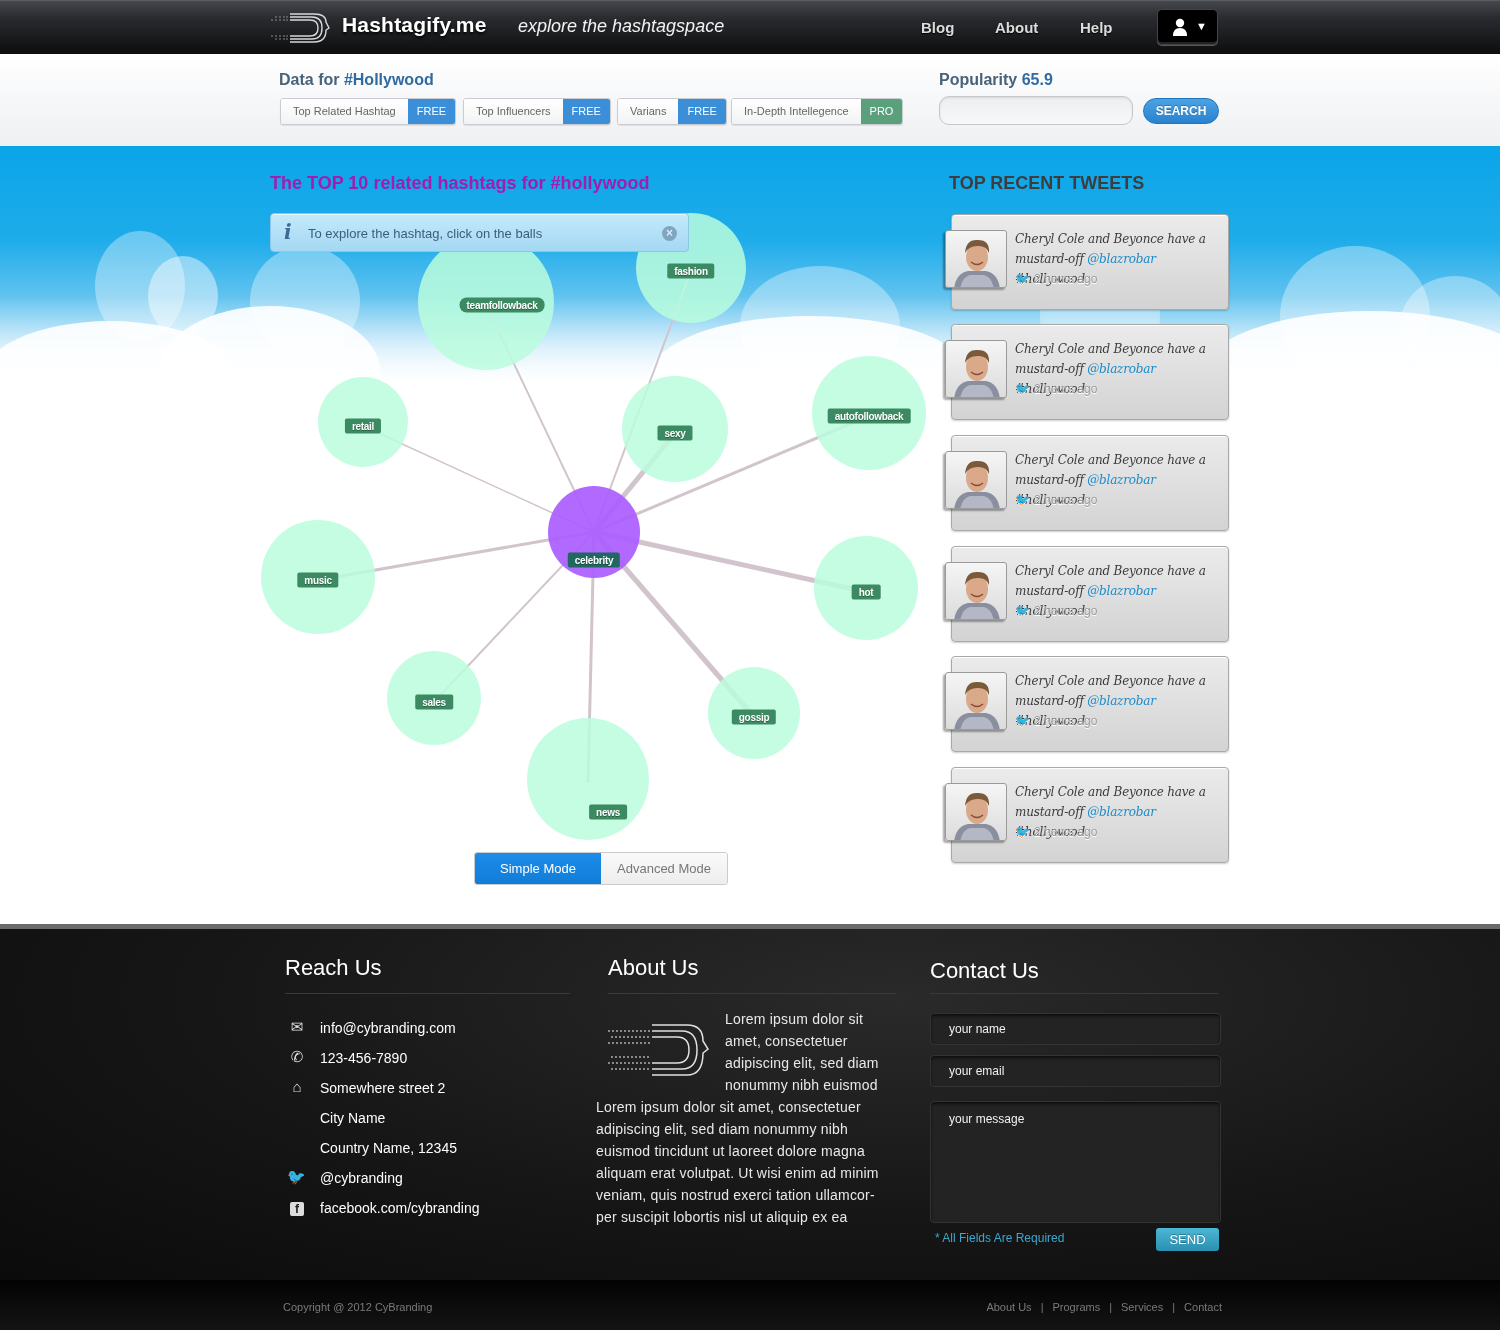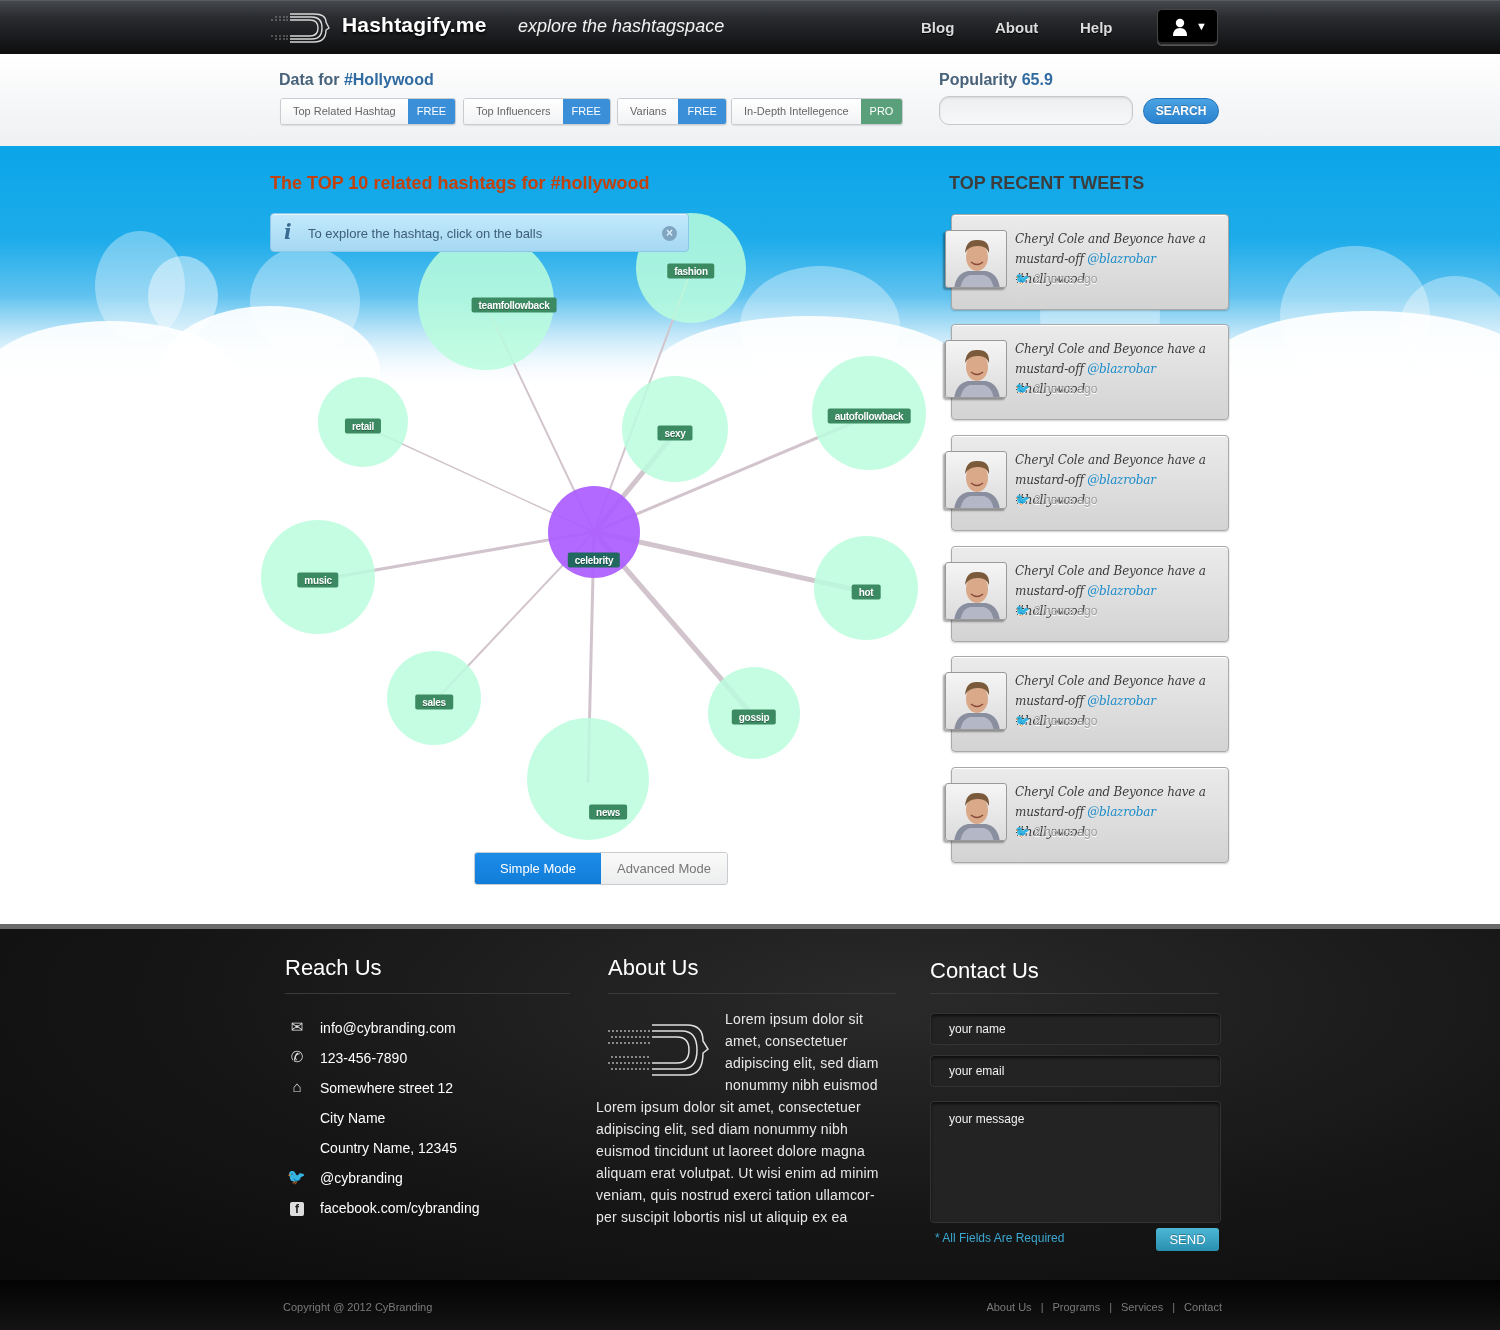--- a/index.html
+++ b/index.html
@@ -56,21 +56,21 @@
   
   .sky {
     position: absolute; left: 0; top: 146px; width: 1500px; height: 235px;
     background: linear-gradient(#0aa5e8 0%, #1eacea 40%, #7fcdf2 75%, #e6f5fc 100%);
     overflow: hidden;
   }
   .cloud { position: absolute; border-radius: 50%; background: rgba(255,255,255,0.35); }
   .cloud.solid { background: rgba(255,255,255,0.9); }
   .sky-fade { position: absolute; left: 0; top: 150px; width: 1500px; height: 90px; background: linear-gradient(rgba(255,255,255,0), #fff); }
 
-  .main-title { position: absolute; left: 270px; top: 173px; font-size: 18px; font-weight: bold; color: #c2410c; }
+  .main-title { position: absolute; left: 270px; top: 173px; font-size: 18px; font-weight: bold; color: #a21caf; }
   .info-box {
     position: absolute; left: 270px; top: 213px; width: 419px; height: 39px;
     background: linear-gradient(#c3e9fb,#a5d8f3); border: 1px solid #8dc6e6; border-radius: 4px;
     box-shadow: inset 0 1px 0 rgba(255,255,255,0.6); z-index: 5;
   }
   .info-box .i-icon { position: absolute; left: 13px; top: 6px; font-family: "DejaVu Serif", serif; font-style: italic; font-weight: bold; font-size: 20px; color: #3a6b95; }
   .info-box .msg { position: absolute; left: 37px; top: 12px; font-size: 13px; color: #3e5d78; }
   .info-box .close-x { position: absolute; right: 11px; top: 12px; width: 15px; height: 15px; border-radius: 50%; background: #7fa5c1; color: #d9ecf7; font-size: 12px; font-weight: bold; text-align: center; line-height: 15px; }
 
   
@@ -246,21 +246,21 @@
       <div class="node" style="left: 636px; top: 213px; width: 110px; height: 110px;"></div>
       <div class="node" style="left: 318px; top: 377px; width: 90px; height: 90px;"></div>
       <div class="node" style="left: 622px; top: 376px; width: 106px; height: 106px;"></div>
       <div class="node" style="left: 812px; top: 356px; width: 114px; height: 114px;"></div>
       <div class="node" style="left: 261px; top: 520px; width: 114px; height: 114px;"></div>
       <div class="node" style="left: 814px; top: 536px; width: 104px; height: 104px;"></div>
       <div class="node" style="left: 387px; top: 651px; width: 94px; height: 94px;"></div>
       <div class="node" style="left: 708px; top: 667px; width: 92px; height: 92px;"></div>
       <div class="node" style="left: 527px; top: 718px; width: 122px; height: 122px;"></div>
       <div class="node center" style="left: 548px; top: 486px; width: 92px; height: 92px;"></div>
-      <span class="node-label" style="left: 514px; top: 305px;">teamfollowback</span>
+      <span class="node-label" style="left: 502px; top: 305px; border-radius: 7px;">teamfollowback</span>
       <span class="node-label" style="left: 691px; top: 271px;">fashion</span>
       <span class="node-label" style="left: 363px; top: 426px;">retail</span>
       <span class="node-label" style="left: 675px; top: 433px;">sexy</span>
       <span class="node-label" style="left: 869px; top: 416px;">autofollowback</span>
       <span class="node-label" style="left: 318px; top: 580px;">music</span>
       <span class="node-label" style="left: 866px; top: 592px;">hot</span>
       <span class="node-label" style="left: 434px; top: 702px;">sales</span>
       <span class="node-label" style="left: 754px; top: 717px;">gossip</span>
       <span class="node-label" style="left: 588px; top: 812px; margin-left: 20px;">news</span>
       <span class="node-label center" style="left: 594px; top: 560px;">celebrity</span>
@@ -387,21 +387,21 @@
 <div class="footer">
 
   <div class="ft-h" style="left:285px">Reach Us</div>
   <div class="ft-rule" style="left:285px;width:285px"></div>
   <div id="reach-rows">
       <span class="reach-icon" style="top: 89px;">✉</span>
       <span class="reach-row" style="top: 91px;">info@cybranding.com</span>
       <span class="reach-icon" style="top: 119px;">✆</span>
       <span class="reach-row" style="top: 121px;">123-456-7890</span>
       <span class="reach-icon" style="top: 149px;">⌂</span>
-      <span class="reach-row" style="top: 151px;">Somewhere street 12</span>
+      <span class="reach-row" style="top: 151px;">Somewhere street 2</span>
       <span class="reach-row" style="top: 181px;">City Name</span>
       <span class="reach-row" style="top: 211px;">Country Name, 12345</span>
       <span class="reach-icon" style="top: 239px;">🐦</span>
       <span class="reach-row" style="top: 241px;">@cybranding</span>
       <span class="reach-icon" style="background: rgb(221, 221, 221); color: rgb(34, 34, 34); font-weight: bold; width: 14px; height: 14px; line-height: 15px; font-size: 12px; left: 290px; top: 273px; border-radius: 2px;">f</span>
       <span class="reach-row" style="top: 271px;">facebook.com/cybranding</span>
     </div>
 
   <div class="ft-h" style="left:608px">About Us</div>
   <div class="ft-rule" style="left:608px;width:288px"></div>

